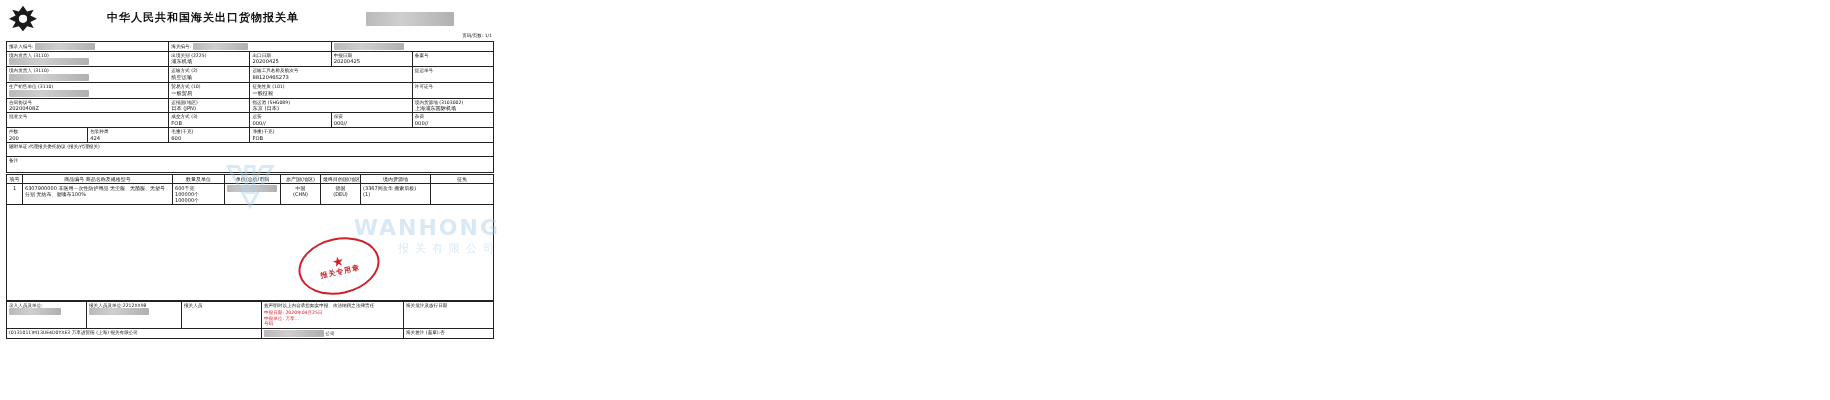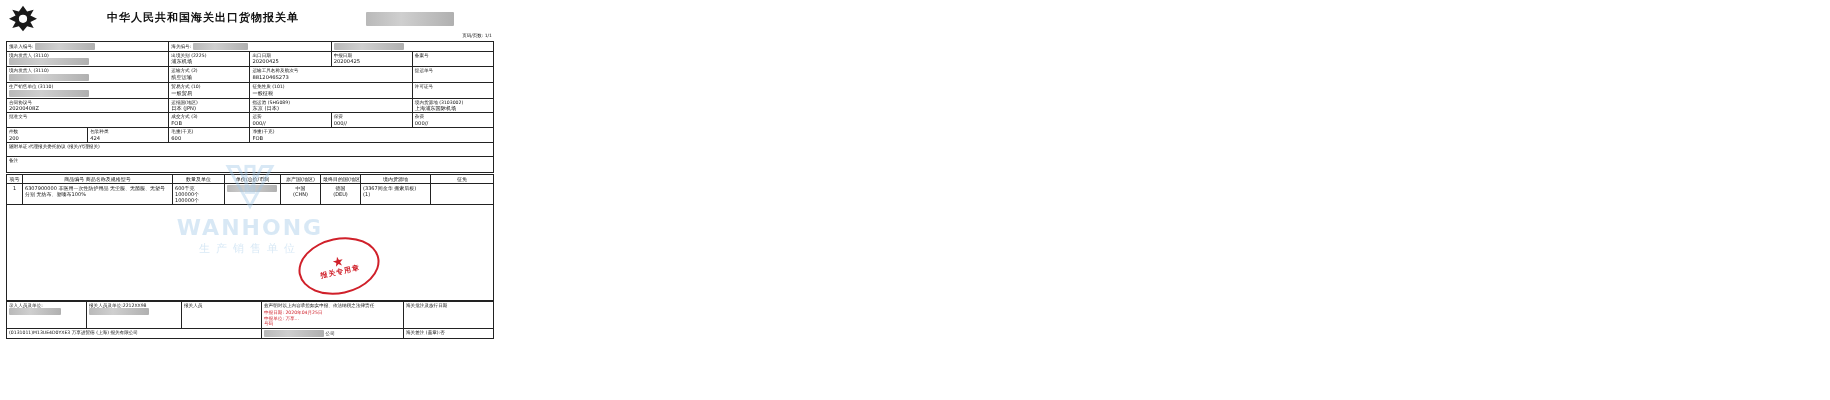--- a/index.html
+++ b/index.html
@@ -54,21 +54,21 @@
   #doc1 { left:0; width:500px; height:400px; padding:4px 6px; }
   #doc1 .hdr { display:flex; align-items:center; gap:4px; }
   #doc1 .hdr .mid { flex:1; text-align:center; }
   
   .wm {
     position:absolute;
     left:50%; top:52%;
     transform:translate(-50%,-50%);
     opacity:0.40;
     pointer-events:none;
-    text-align:center;
+    text-align:right;
     width:100%;
   }
   .wm .wmtext {
     font-size:22px;
     color:#9fc8e8;
     letter-spacing:2px;
     font-weight:bold;
   }
   .wm .wmsub { font-size:11px; color:#9fc8e8; letter-spacing:6px; }
   .wmlogo {
@@ -94,21 +94,21 @@
 <body>
 
 <div class="sheet doc" id="doc1">
 
   <div class="wm">
     <svg class="wmlogo" viewBox="0 0 60 52">
       <path d="M8 6 L30 46 L52 6 L42 6 L30 30 L18 6 Z" fill="none" stroke="#9fc8e8" stroke-width="3"></path>
       <rect x="26" y="6" width="8" height="26" fill="none" stroke="#9fc8e8" stroke-width="3"></rect>
     </svg>
     <div class="wmtext">WANHONG</div>
-    <div class="wmsub">生产销售单位</div>
+    <div class="wmsub">报关有限公司</div>
   </div>
 
   <div class="hdr">
     <svg class="emblem" viewBox="0 0 40 34">
       <path d="M20 2 L25 9 L33 7 L29 14 L37 18 L29 22 L33 29 L25 27 L20 33 L15 27 L7 29 L11 22 L3 18 L11 14 L7 7 L15 9 Z" fill="#1a1a1a"></path>
       <circle cx="20" cy="18" r="5" fill="#fff"></circle>
     </svg>
     <div class="mid">
       <div class="title">中华人民共和国海关出口货物报关单</div>
     </div>

